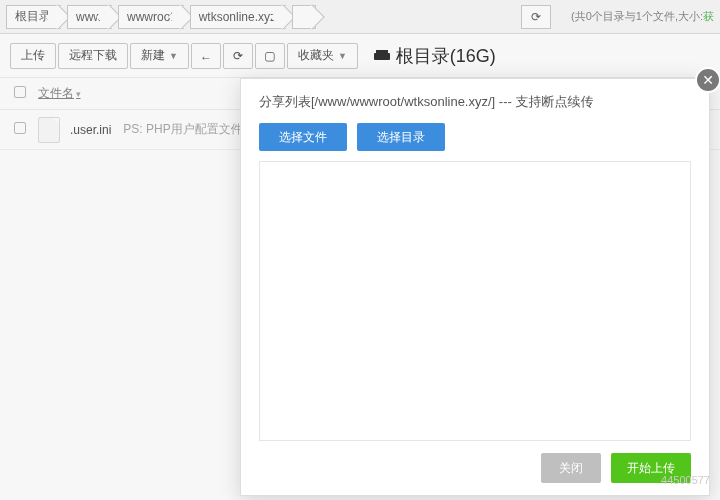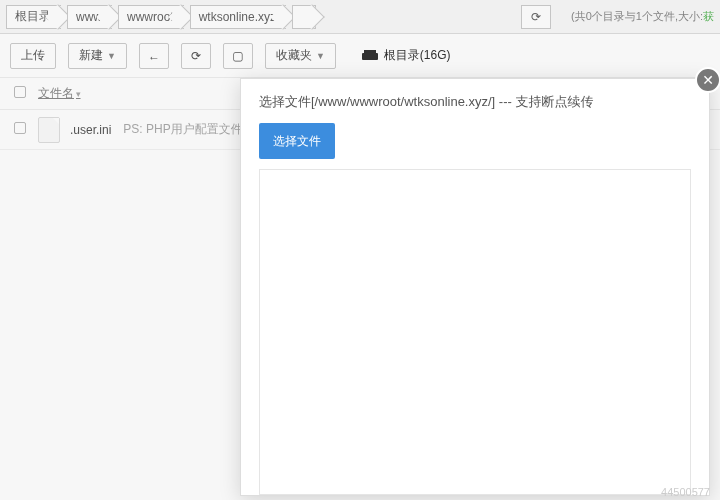--- a/index.html
+++ b/index.html
@@ -7,51 +7,51 @@
   
   .breadcrumb-bar { display: flex; align-items: center; height: 34px; border-bottom: 1px solid #ddd; padding: 0 6px; background: #f8f8f8; }
   .breadcrumb { display: flex; align-items: center; flex: 1; }
   .crumb { display: flex; align-items: center; height: 24px; padding: 0 10px 0 8px; border: 1px solid #ccc; border-right: none; background: #fff; position: relative; cursor: pointer; margin-right: 6px; }
   .crumb::after { content: ""; position: absolute; right: -6px; top: 2px; width: 17px; height: 17px; border-top: 1px solid #ccc; border-right: 1px solid #ccc; transform: rotate(45deg); background: #fff; }
   .crumb:last-child { border-right: 1px solid #ccc; padding-right: 14px; }
   .refresh-box { width: 30px; height: 24px; border: 1px solid #ccc; display: flex; align-items: center; justify-content: center; background: #fff; cursor: pointer; }
   .info-text { margin-left: 20px; font-size: 11px; color: #888; white-space: nowrap; }
   .info-text .ok { color: #5cb85c; }
   
-  .toolbar { display: flex; align-items: center; height: 44px; padding: 0 10px; gap: 12px; border-bottom: 1px solid #eee; }
+  .toolbar { display: flex; align-items: center; height: 44px; padding: 0 10px; gap: 2px; border-bottom: 1px solid #eee; }
   .btn { height: 26px; padding: 0 10px; border: 1px solid #ccc; background: #fff; color: #555; display: inline-flex; align-items: center; gap: 4px; cursor: pointer; font-size: 12px; border-radius: 2px; }
   .btn .caret { font-size: 9px; color: #888; }
   .btn-icon { width: 30px; justify-content: center; padding: 0; }
-  .disk-label { margin-left: 14px; display: flex; align-items: center; gap: 6px; color: #333; font-size: 12px; }
+  .disk-label { margin-left: 14px; display: flex; align-items: center; gap: 6px; color: #333; font-size: 18px; }
   .disk-label svg { fill: #333; }
   
   .table-head { display: flex; align-items: center; height: 32px; padding: 0 14px; border-bottom: 1px solid #eee; color: #888; }
   .th-check { width: 24px; }
   .th-name { flex: 0 0 60px; text-decoration: underline; }
   .row { display: flex; align-items: center; height: 40px; padding: 0 14px; border-bottom: 1px solid #f2f2f2; }
   .file-icon { width: 22px; height: 26px; border: 1px solid #ddd; border-radius: 2px; background: #fafafa; margin-right: 10px; position: relative; }
   .file-icon::after { content: ""; position: absolute; right: 0; top: 0; border-style: solid; border-width: 0 6px 6px 0; border-color: transparent #fff transparent transparent; }
   .filename { color: #555; margin-right: 12px; }
   .filedesc { color: #aaa; }
   .right-col { margin-left: auto; color: #999; }
   
   .overlay { position: absolute; inset: 0; background: rgba(0,0,0,0.03); }
   .modal { position: absolute; left: 240px; top: 78px; width: 470px; height: 418px; background: #fff; border: 1px solid #ddd; box-shadow: 0 4px 20px rgba(0,0,0,0.15); display: flex; flex-direction: column; }
   .modal-close { position: absolute; right: -12px; top: -12px; width: 26px; height: 26px; border-radius: 50%; background: #787878; color: #fff; display: flex; align-items: center; justify-content: center; cursor: pointer; font-size: 14px; border: 2px solid #fff; }
   .modal-title { padding: 14px 18px 8px; color: #555; font-size: 13px; }
   .modal-actions { padding: 4px 18px 10px; display: flex; gap: 10px; }
-  .btn-primary { background: #3c8dde; color: #fff; border: none; height: 36px; padding: 0 14px; border-radius: 2px; cursor: pointer; font-size: 12px; }
+  .btn-primary { background: #3c8dde; color: #fff; border: none; height: 28px; padding: 0 20px; border-radius: 2px; cursor: pointer; font-size: 12px; }
   .dropzone { margin: 0 18px; flex: 1; border: 1px solid #e5e5e5; background: #fff; }
   .modal-footer { padding: 12px 18px; display: flex; justify-content: flex-end; gap: 10px; }
   .btn-grey { background: #bfbfbf; color: #fff; border: none; height: 30px; padding: 0 18px; border-radius: 2px; cursor: pointer; font-size: 12px; }
   .btn-green { background: #52c41a; color: #fff; border: none; height: 30px; padding: 0 16px; border-radius: 2px; cursor: pointer; font-size: 12px; }
   
   .checkbox { width: 12px; height: 12px; border: 1px solid #bbb; display: inline-block; border-radius: 2px; }
   .sort-icon { font-size: 9px; color: #aaa; margin-left: 2px; }
-  .watermark { position: absolute; right: 10px; bottom: 2px; color: #ccc; font-size: 11px; }
+  .watermark { position: absolute; right: 10px; bottom: 14px; color: #ccc; font-size: 11px; }
 </style>
 </head>
 <body>
 
 <div class="breadcrumb-bar">
   <div class="breadcrumb">
     <div class="crumb">
         <span>根目录</span>
       </div>
     <div class="crumb">
@@ -71,20 +71,23 @@
     <span>⟳</span>
   </div>
   <div class="info-text">
     <span>(共0个目录与1个文件,大小:</span><span class="ok">获</span>
   </div>
 </div>
 
 <div class="toolbar">
   <button class="btn">
       <span>上传</span>
+    </button>
+  <button class="btn">
+      <span>远程下载</span>
     </button>
   <button class="btn">
       <span>新建</span>
       <span class="caret">▼</span>
     </button>
   <button class="btn btn-icon">
       <span>←</span>
     </button>
   <button class="btn btn-icon">
       <span>⟳</span>
@@ -117,20 +120,25 @@
   <span class="filedesc">PS: PHP用户配置文件(禁</span>
   <span class="right-col">4</span>
 </div>
 
 <div class="overlay"></div>
 
 <div class="modal">
   <div class="modal-close">
     <span>✕</span>
   </div>
-  <div class="modal-title">选择文件[/www/wwwroot/wtksonline.xyz/] --- 支持断点续传</div>
+  <div class="modal-title">分享列表[/www/wwwroot/wtksonline.xyz/] --- 支持断点续传</div>
   <div class="modal-actions">
     <button class="btn-primary"><span>选择文件</span></button>
+    <button class="btn-primary"><span>选择目录</span></button>
   </div>
   <div class="dropzone"></div>
+  <div class="modal-footer">
+    <button class="btn-grey"><span>关闭</span></button>
+    <button class="btn-green"><span>开始上传</span></button>
+  </div>
 </div>
 
 <div class="watermark">44500577</div>
 
 </body></html>

